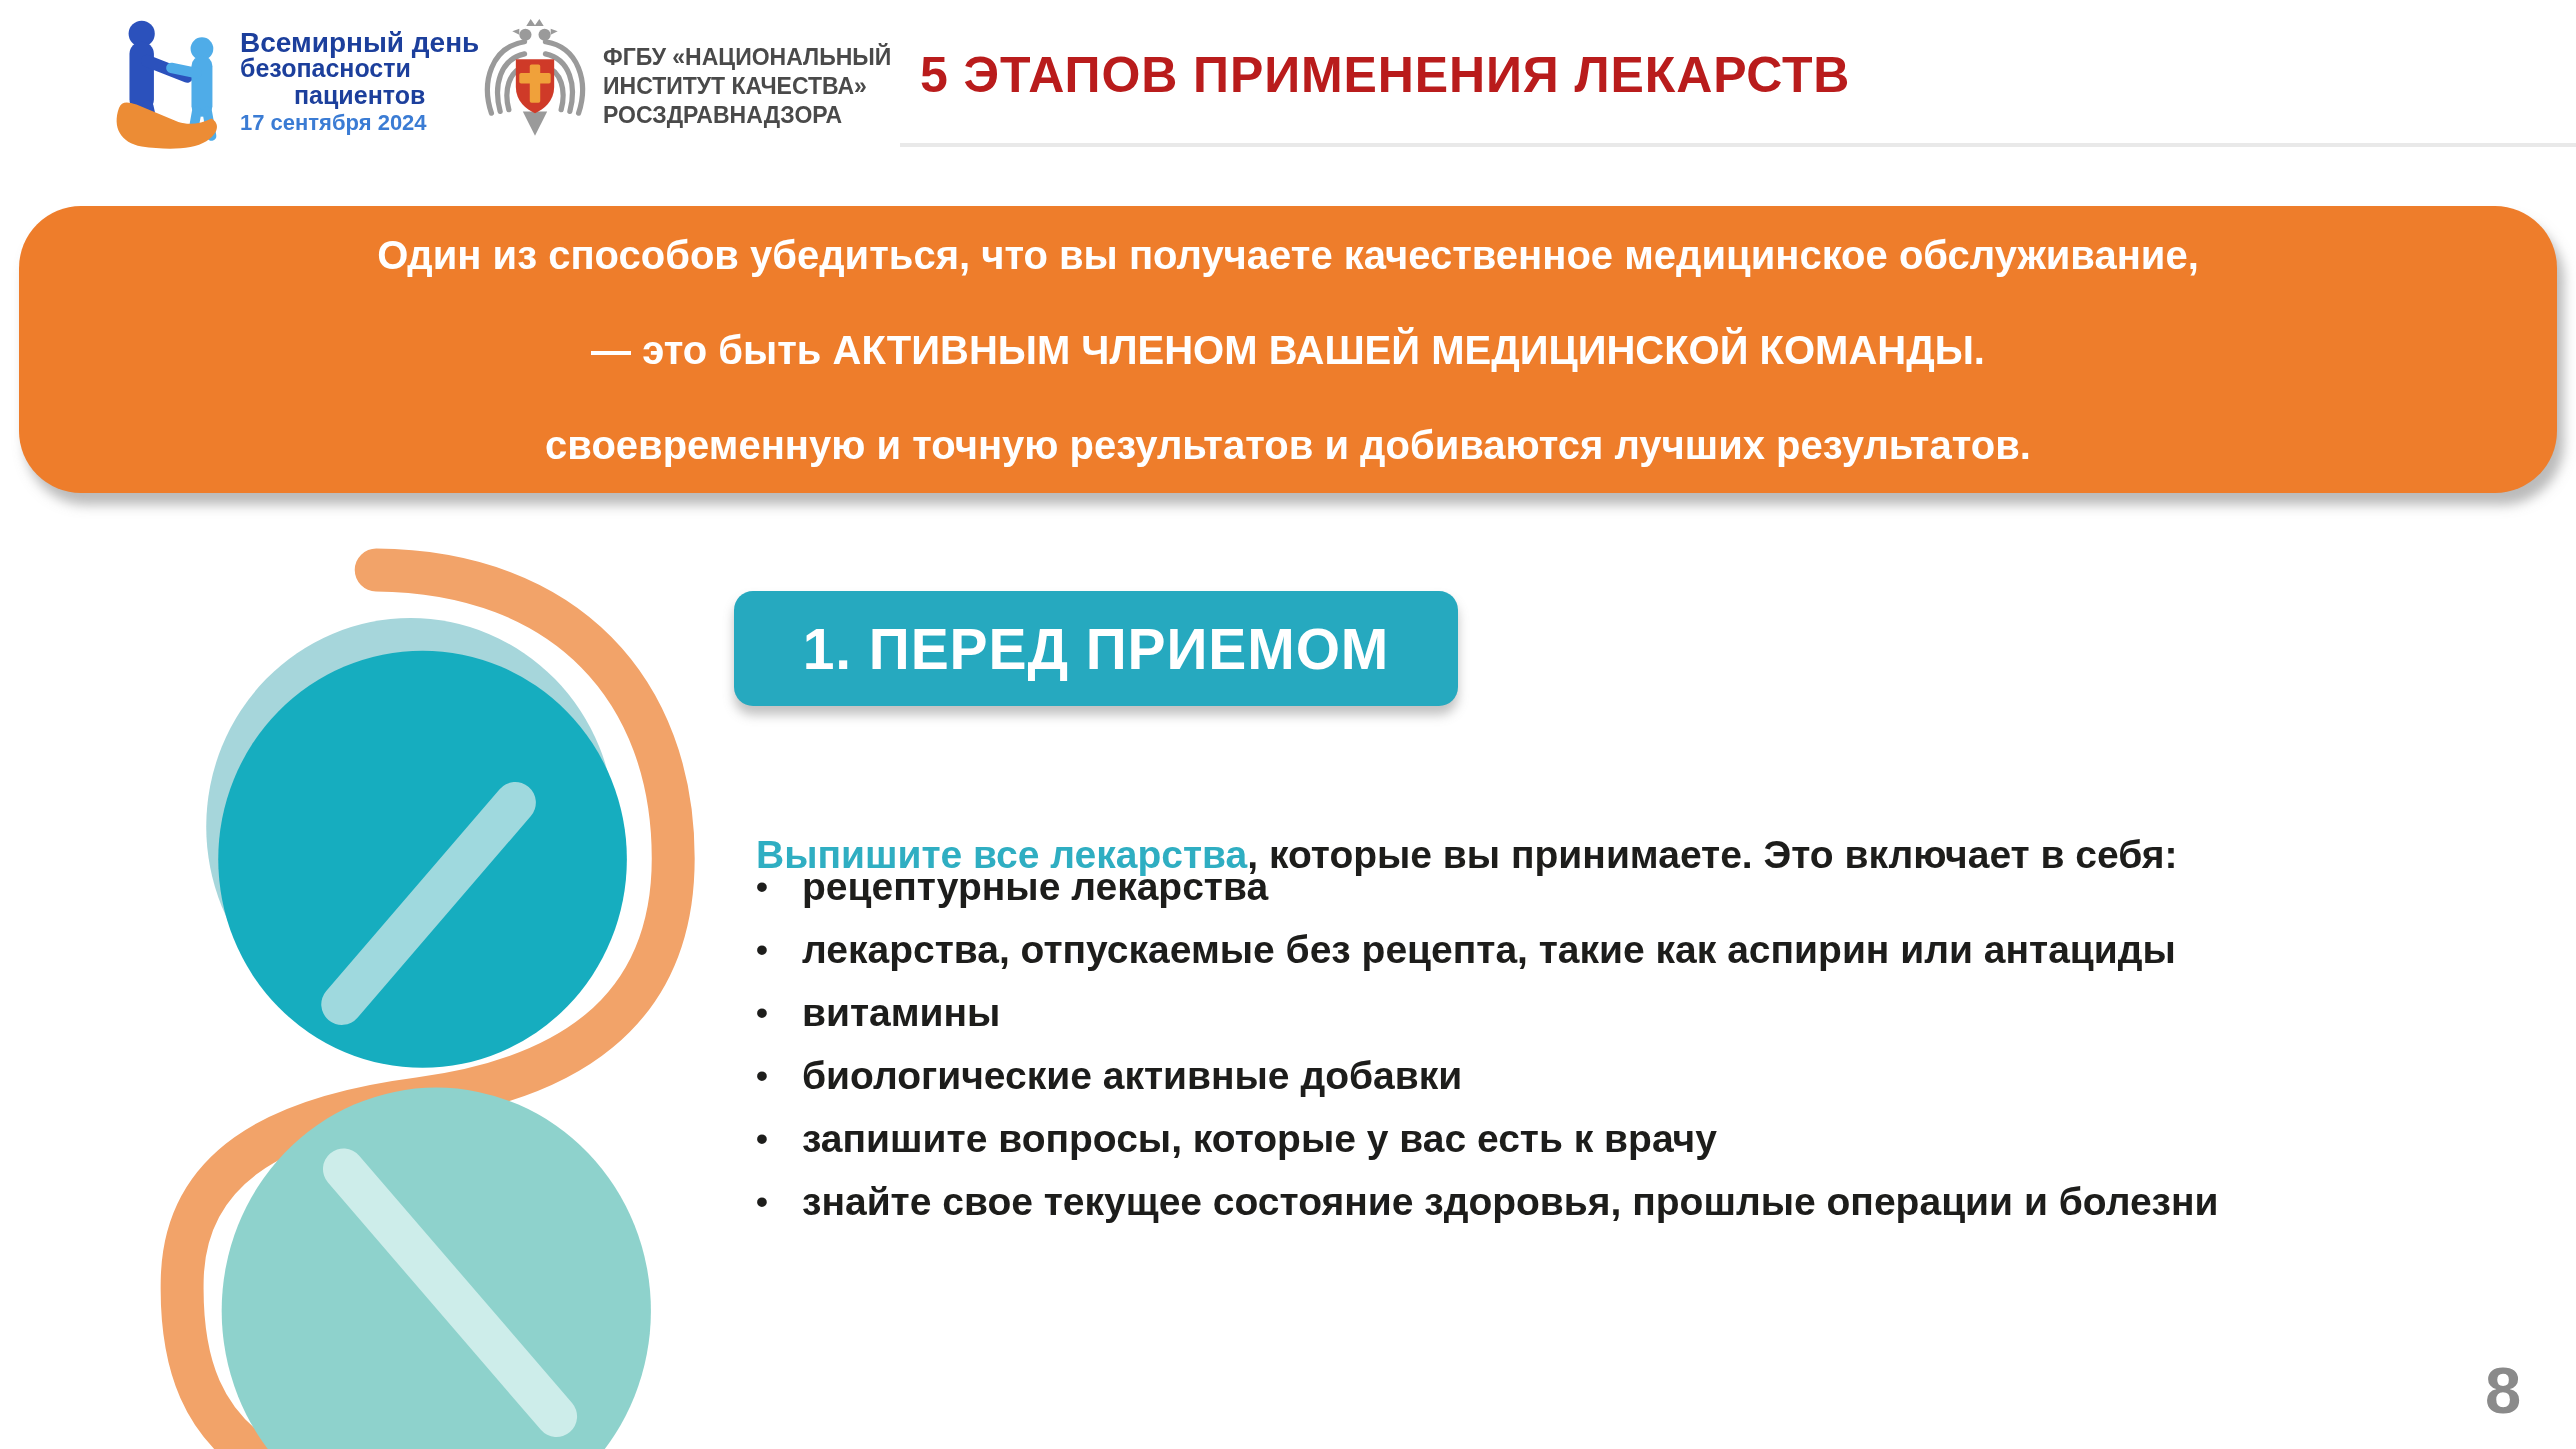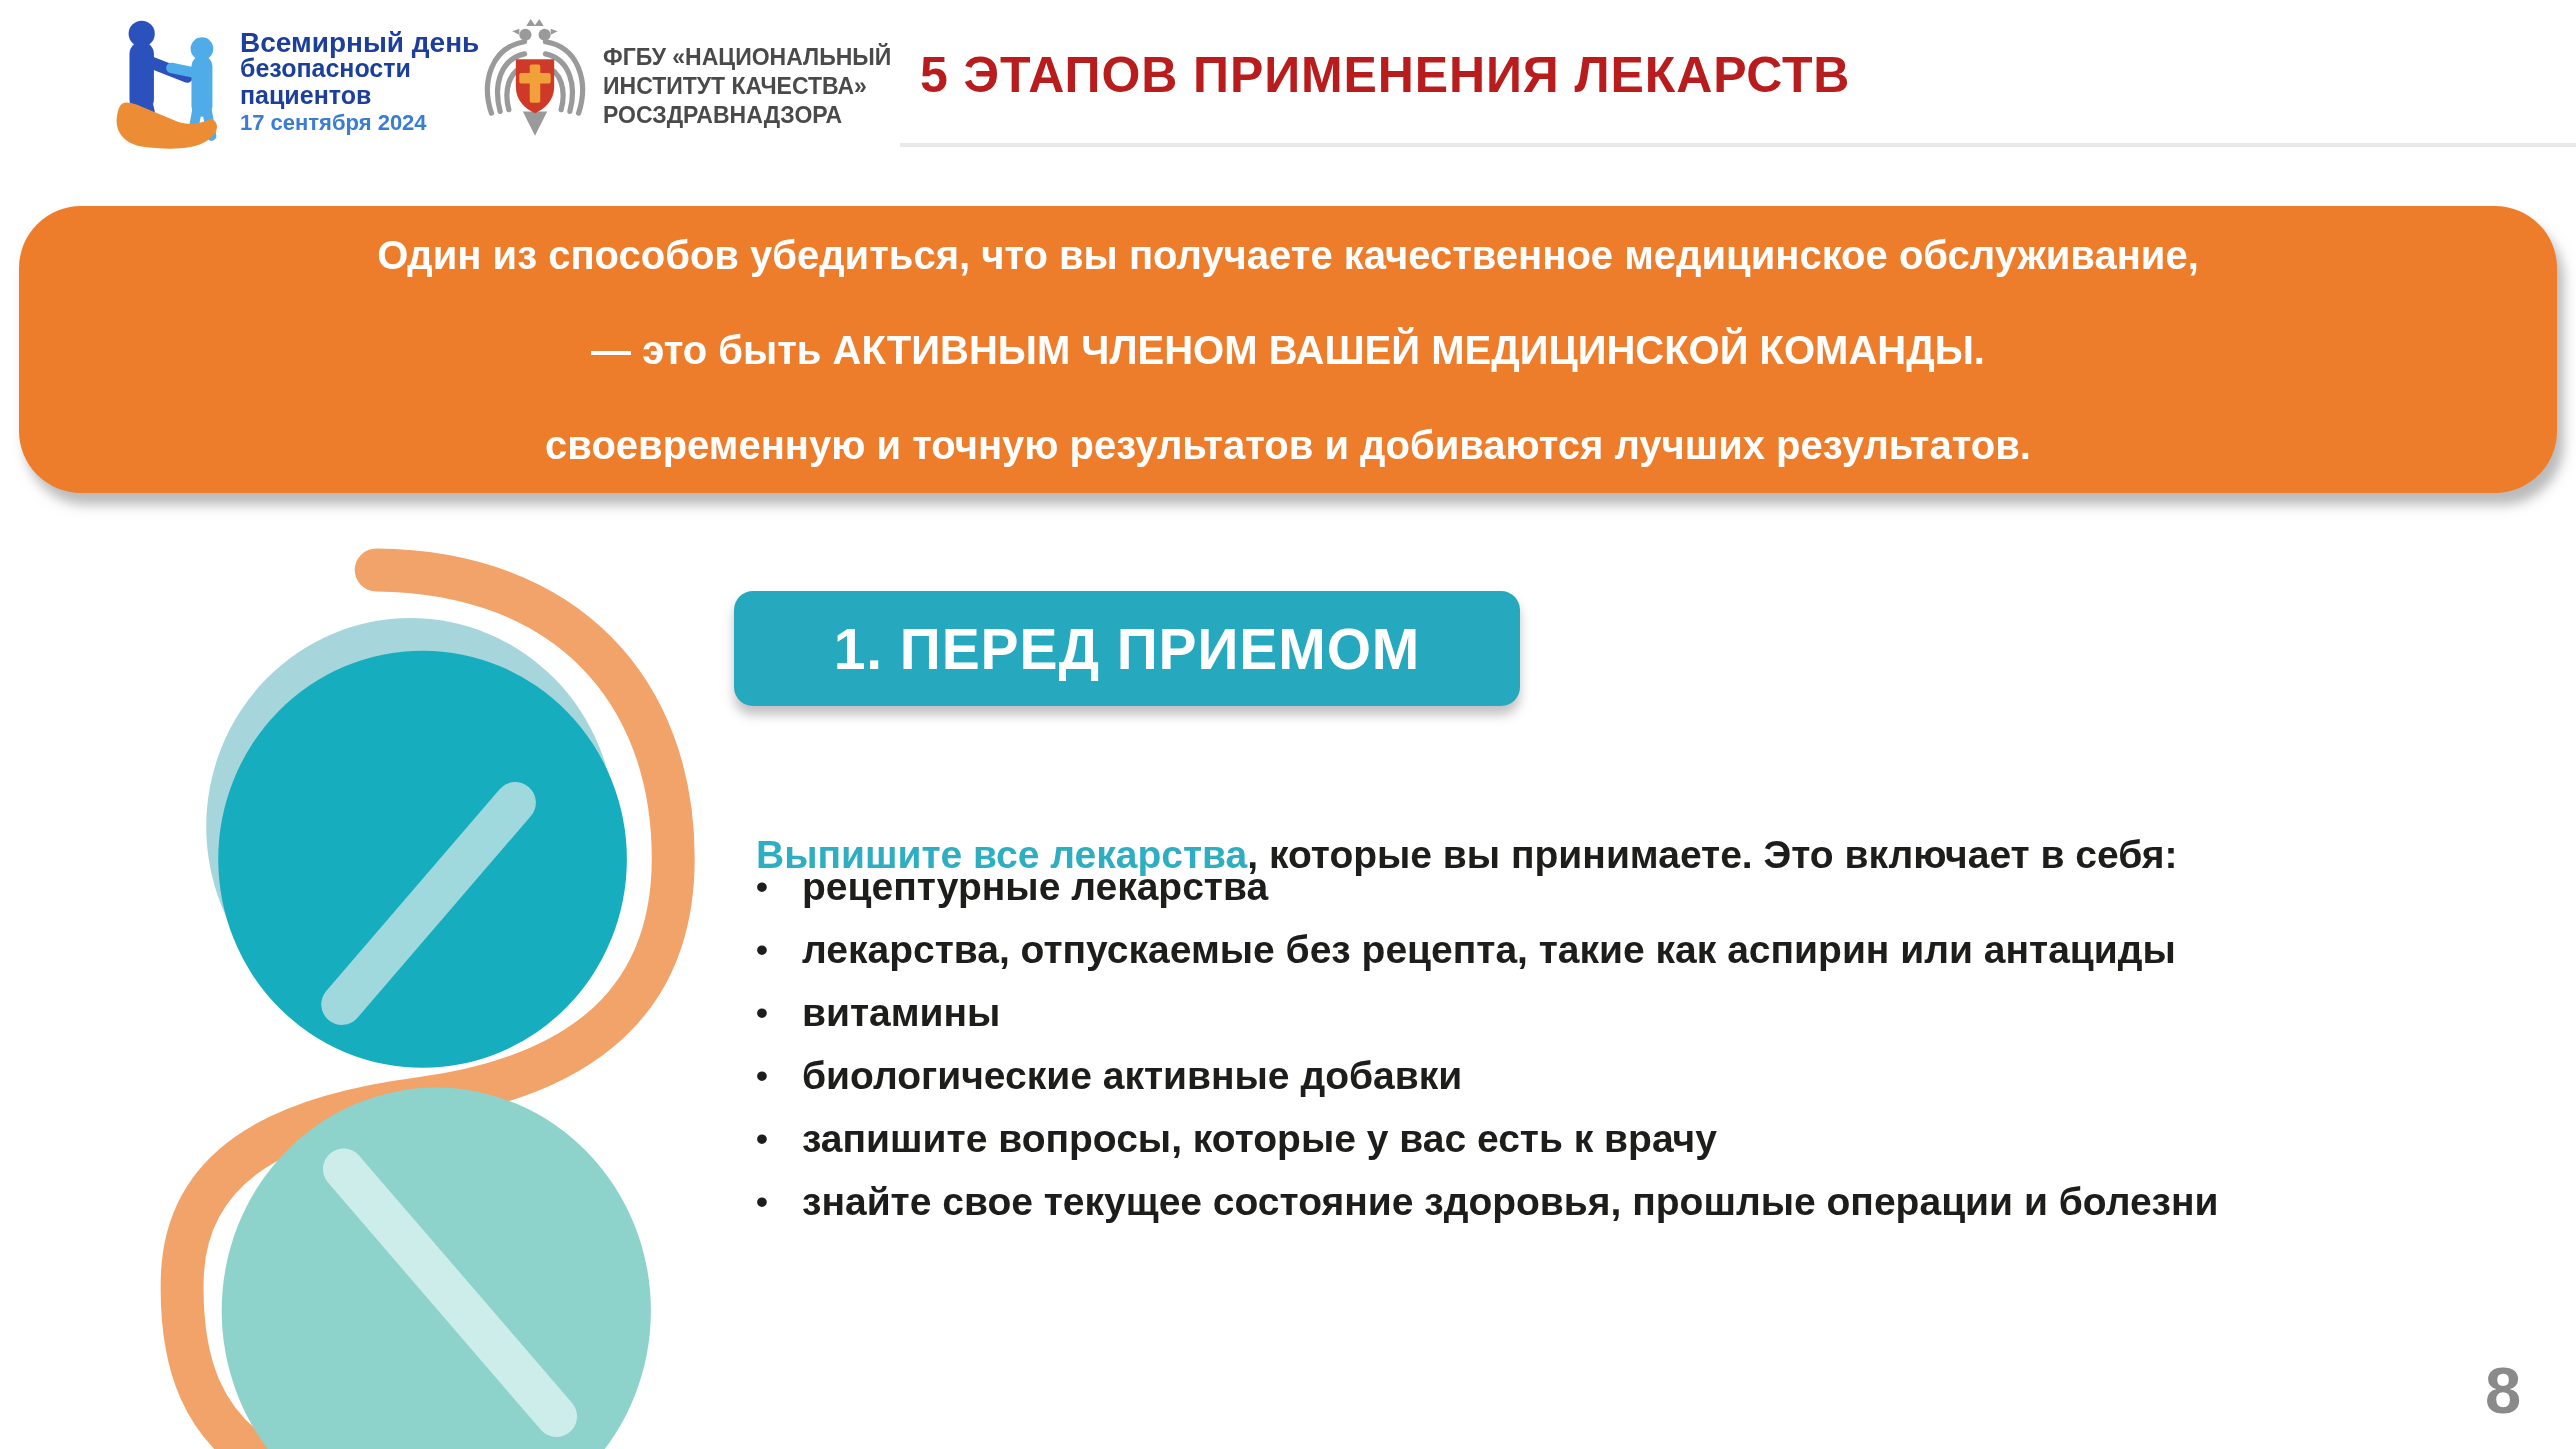--- a/index.html
+++ b/index.html
@@ -5,38 +5,38 @@
   html,body{margin:0;padding:0;}
   body{width:2576px;height:1449px;background:#ffffff;position:relative;overflow:hidden;
        font-family:"Liberation Sans", sans-serif;font-weight:700;}
   .abs{position:absolute;}
 
   
   .wpsd-icon{left:112px;top:19px;width:131px;height:131px;}
   .wpsd-text{left:240px;top:31px;color:#1C3F9C;}
   .wpsd-l1{font-size:28px;line-height:24px;}
   .wpsd-l2{font-size:25px;line-height:27px;}
-  .wpsd-l3{font-size:25px;line-height:27px;}
+  .wpsd-l3{font-size:25px;line-height:27px;text-align:center;}
   .wpsd-date{font-size:22px;line-height:27.5px;color:#3B7CD4;}
   .eagle-icon{left:474px;top:17px;width:122px;height:127px;}
   .inst-text{left:603px;top:43px;color:#4A4A4A;font-size:23px;line-height:29px;}
   .page-title{left:908px;top:46px;font-size:50px;letter-spacing:0.9px;color:#b91c1c;white-space:nowrap;margin-left:12px;}
   .title-rule{left:900px;top:143px;width:1676px;height:4.3px;background:#E9E9E9;}
 
   
   .banner{left:19px;top:206px;width:2538px;height:287px;background:#EE7D2B;border-radius:62px;
           box-shadow:6.9px 12px 12px rgba(120,120,120,.5);display:flex;flex-direction:column;
           justify-content:center;align-items:center;gap:37px;}
   .banner div{color:#ffffff;font-size:40px;line-height:58px;text-align:center;white-space:nowrap;}
 
   
   .decor{left:0;top:515px;width:773px;height:934px;}
 
   
-  .badge{left:734px;top:591px;width:786px;height:115px;background:#26A9BF;border-radius:19px;
+  .badge{left:734px;top:591px;width:724px;height:115px;background:#26A9BF;border-radius:19px;
          box-shadow:0 8.6px 10.3px rgba(110,110,110,.42);display:flex;align-items:center;justify-content:center;}
   .badge span{color:#ffffff;font-size:57px;letter-spacing:0.9px;white-space:nowrap;}
 
   
   .intro{left:756px;top:797px;font-size:39px;color:#1D1D1B;white-space:nowrap;margin-top:36px;}
   .intro .hl{color:#2FAEC2;}
   .bullets{left:756px;top:855px;list-style:none;margin:0;padding:0;}
   .bullets li{display:flex;align-items:center;height:63px;color:#1D1D1B;font-size:39px;white-space:nowrap;}
   .bullets .dot{width:46px;font-size:34px;}
 

